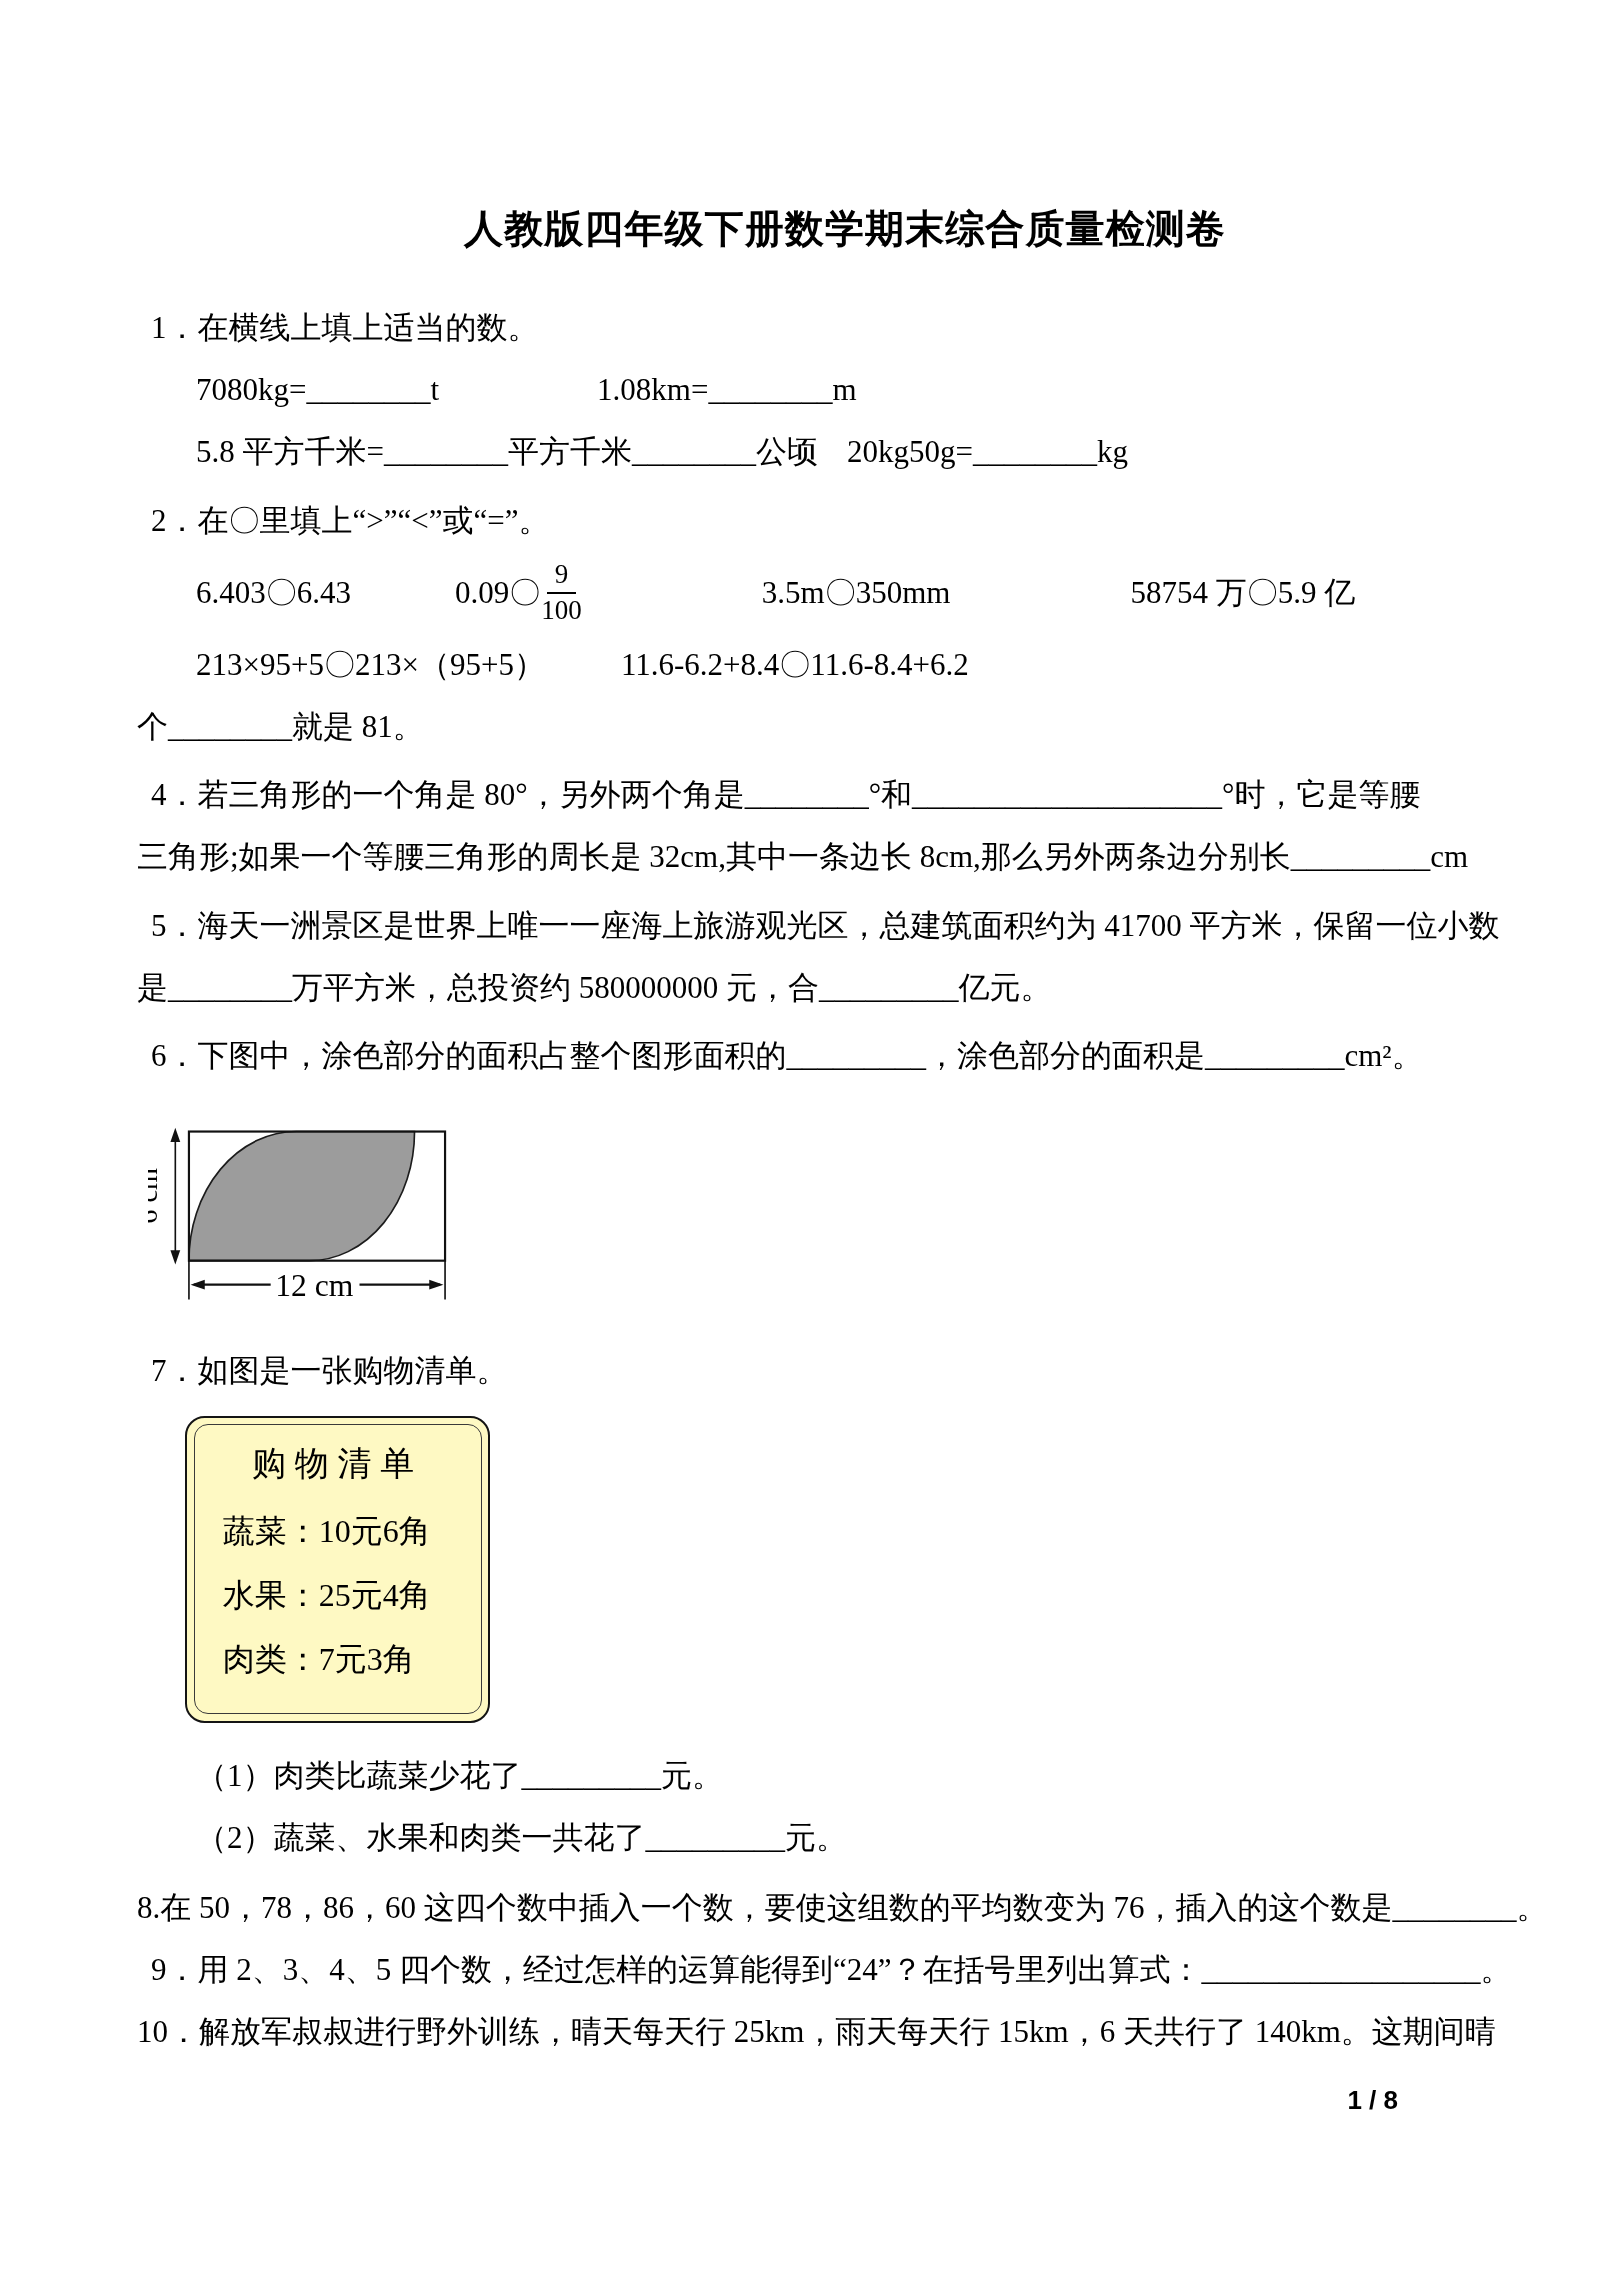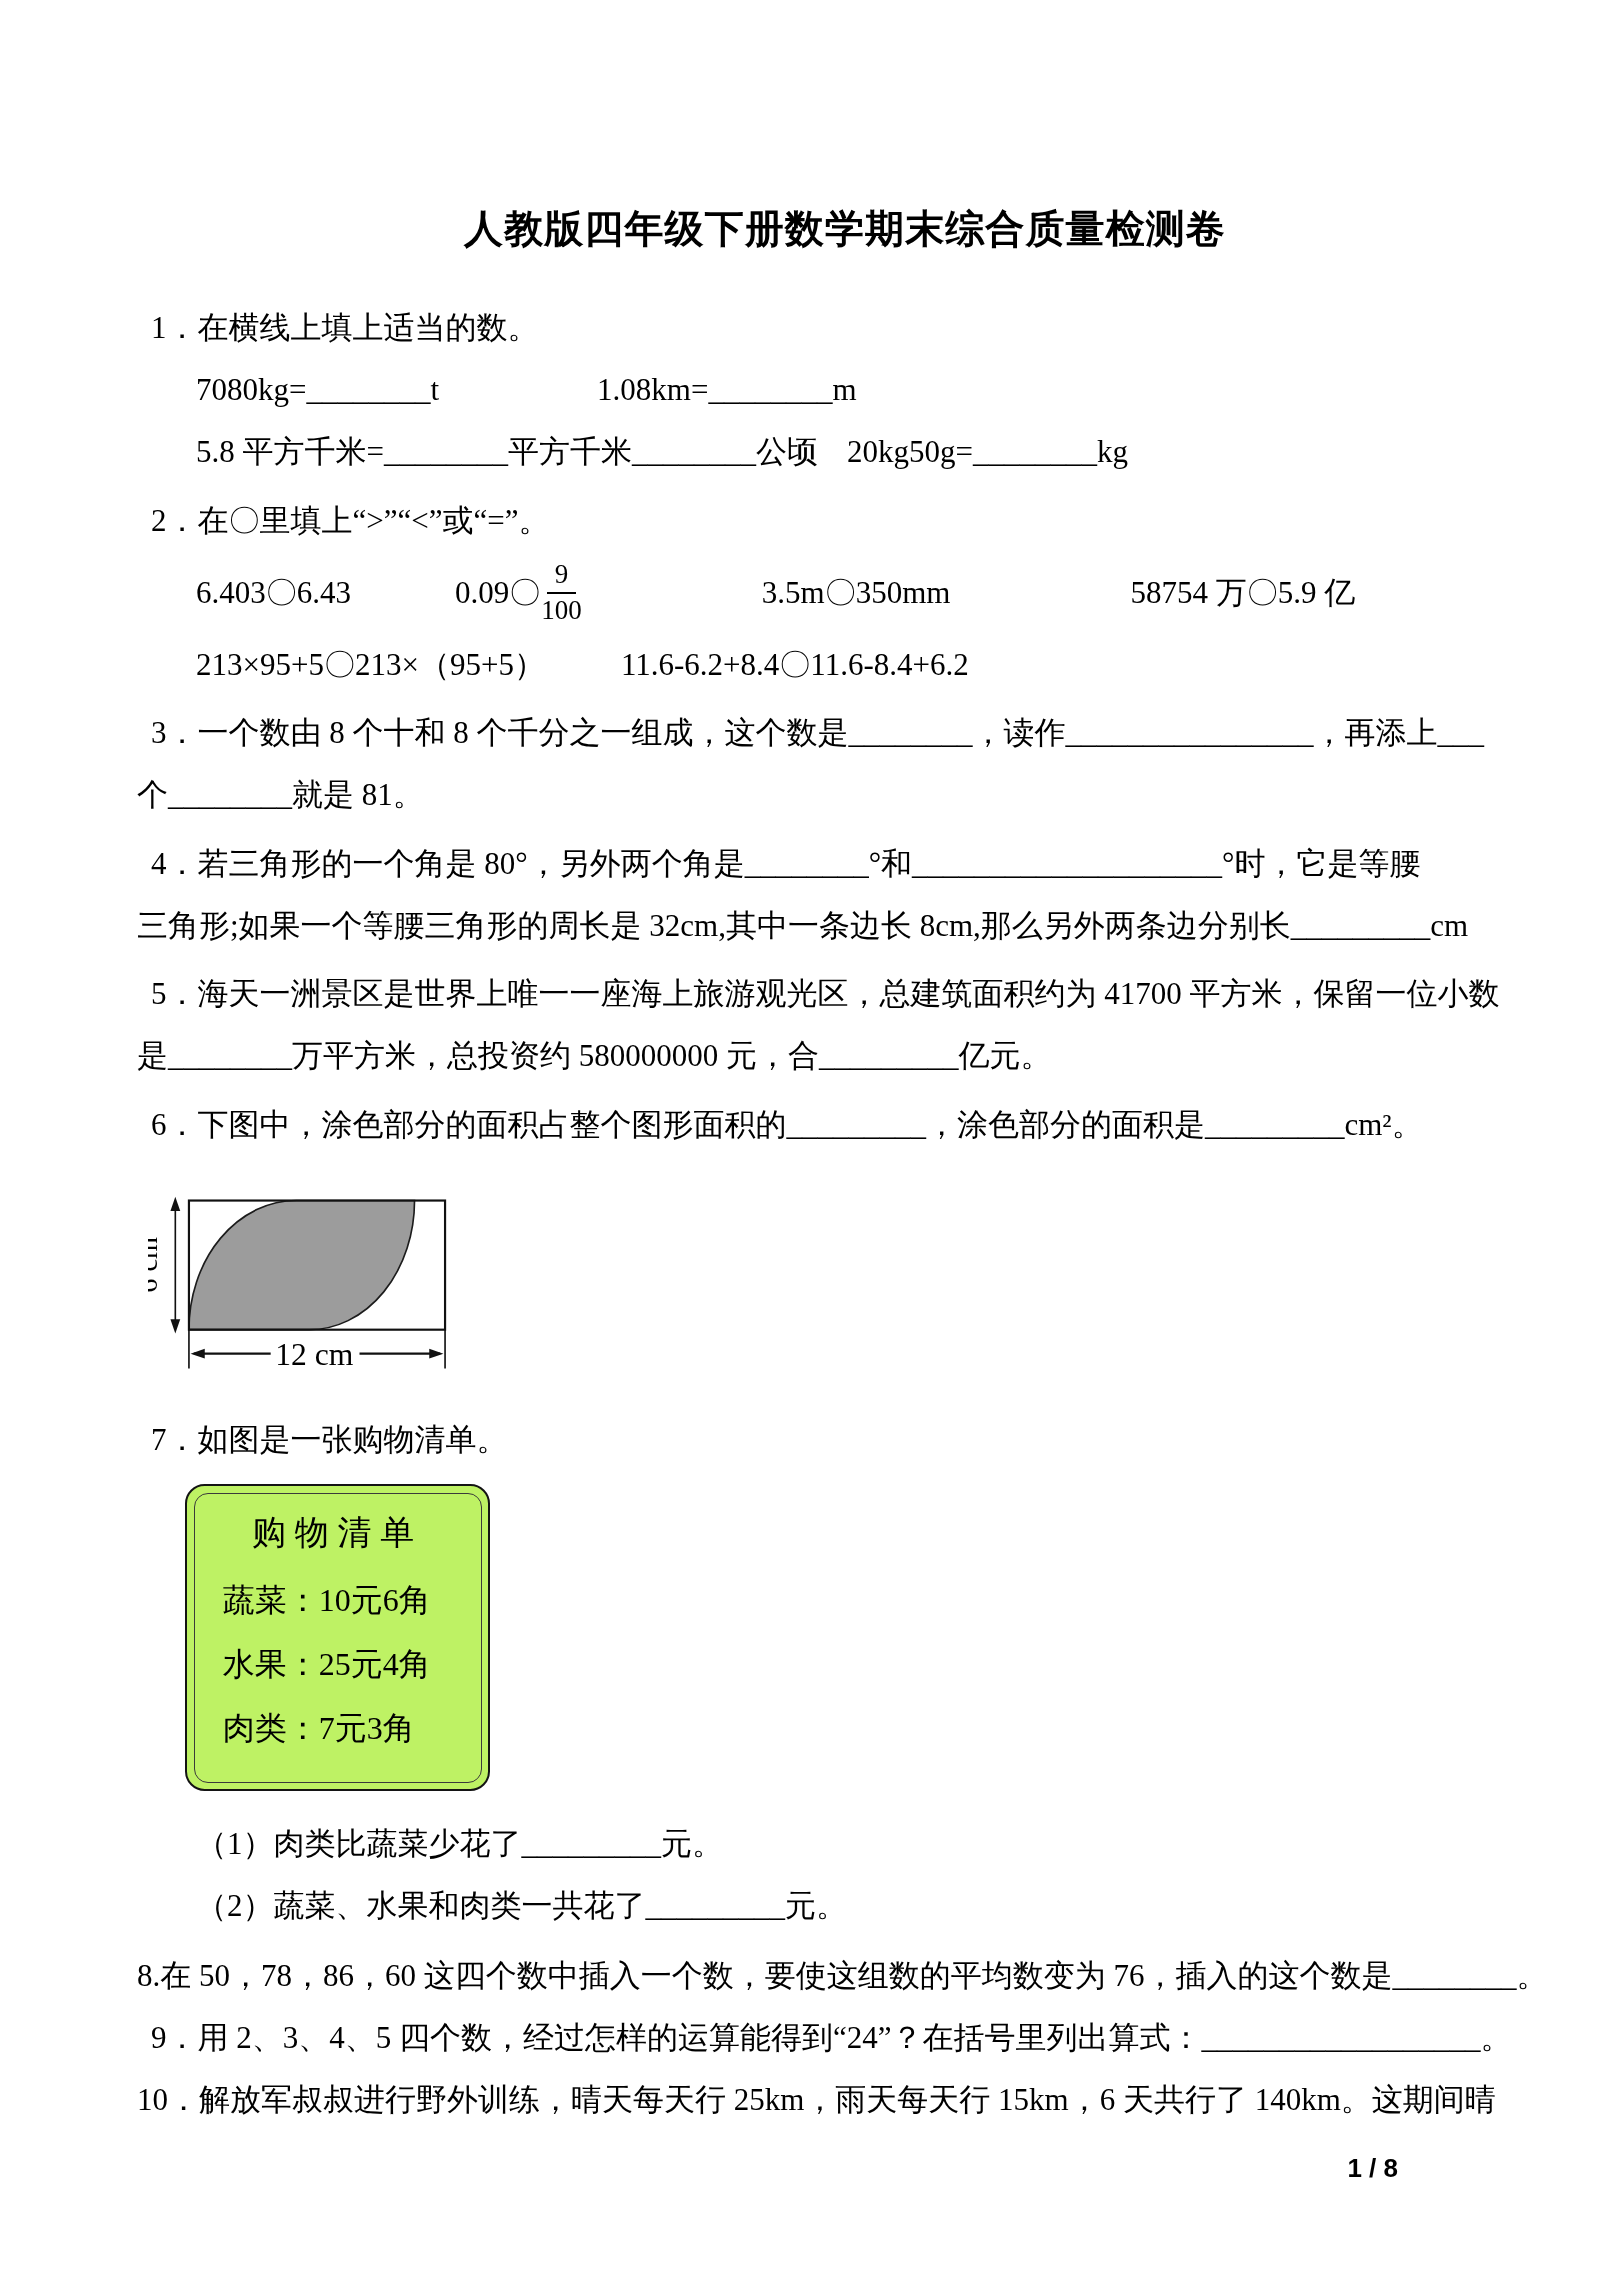--- a/index.html
+++ b/index.html
@@ -36,21 +36,21 @@
   .fraction{
     display:inline-flex;flex-direction:column;align-items:center;
     font-size:27px;line-height:1.15;margin-left:1.1px;
   }
   .fraction .num-part{border-bottom:2.7px solid #000;padding:0 7.6px 1.1px 7.6px;}
   .fraction .den-part{padding-top:1.1px;}
   .figure6{display:block;margin:38px 0 0 11px;}
   .shopbox{
     box-sizing:border-box;width:305px;margin:13.6px 0 0 48px;
     border:2.7px solid #141414;border-radius:19.6px;padding:6.5px;
-    background:#bef264;
+    background:#fef9c3;
   }
   .shopinner{
     border:1.1px solid #3a3a3a;border-radius:14px;
     padding:16.4px 13px 22px 13px;
   }
   .shoptitle{
     font-size:34px;text-align:center;letter-spacing:8.7px;
     padding-bottom:12px;font-weight:500;
   }
   .shopitem{font-size:32px;line-height:64px;padding-left:15.3px;white-space:nowrap;}
@@ -93,21 +93,20 @@
       </span>
     </span>
     <span class="m330">3.5m〇350mm</span>
     <span>58754 万〇5.9 亿</span>
   </div>
   <div class="line indent">
     <span class="m140">213×95+5〇213×（95+5）</span>
     <span>11.6-6.2+8.4〇11.6-8.4+6.2</span>
   </div>
 
-  <div class="line num gap12">3．一个数由 8 个十和 8 个千分之一组成，这个数是________，读作________________，再添上___</div>
   <div class="line">个________就是 81。</div>
 
   <div class="line num gap12">4．若三角形的一个角是 80°，另外两个角是________°和____________________°时，它是等腰</div>
   <div class="line">三角形;如果一个等腰三角形的周长是 32cm,其中一条边长 8cm,那么另外两条边分别长_________cm</div>
 
   <div class="line num gap12">5．海天一洲景区是世界上唯一一座海上旅游观光区，总建筑面积约为 41700 平方米，保留一位小数</div>
   <div class="line">是________万平方米，总投资约 580000000 元，合_________亿元。</div>
 
   <div class="line num gap12">6．下图中，涂色部分的面积占整个图形面积的_________，涂色部分的面积是_________cm²。</div>
 

